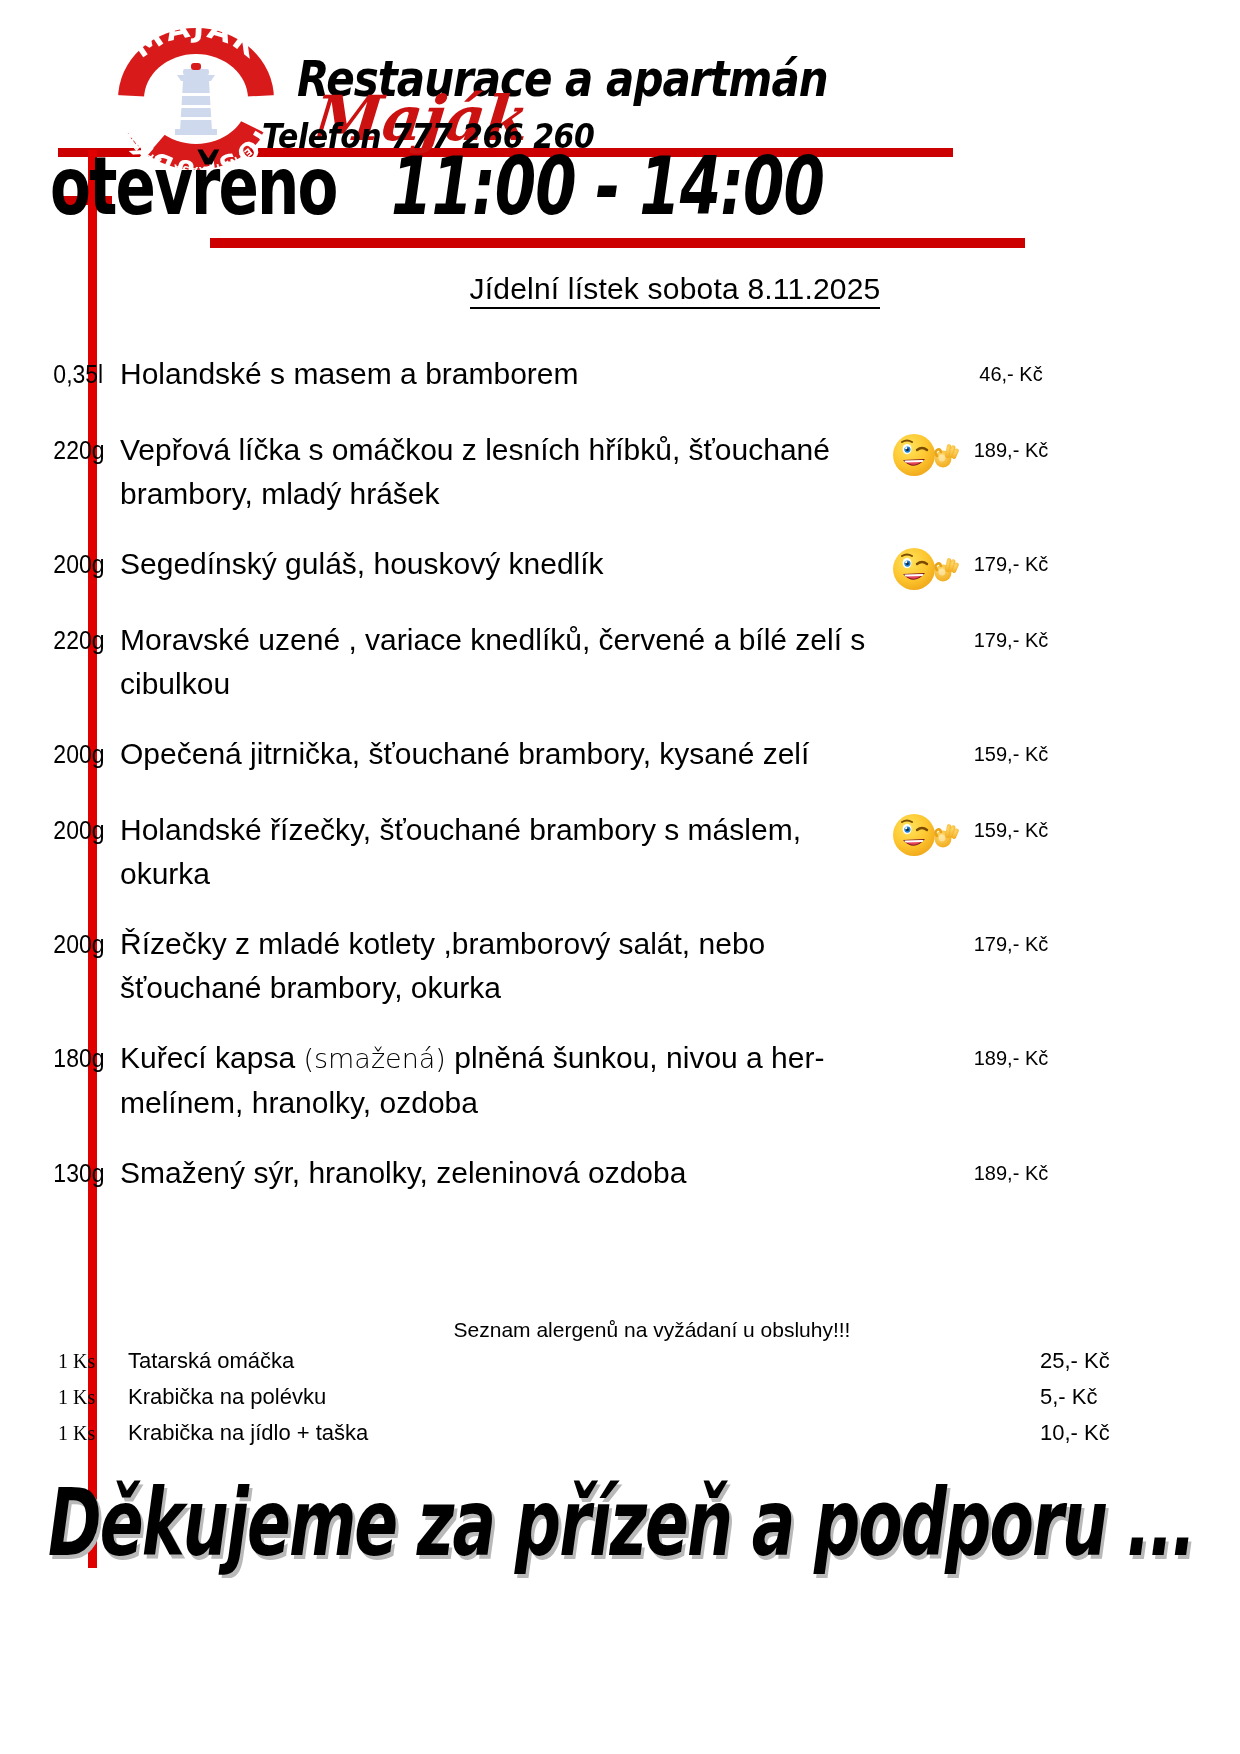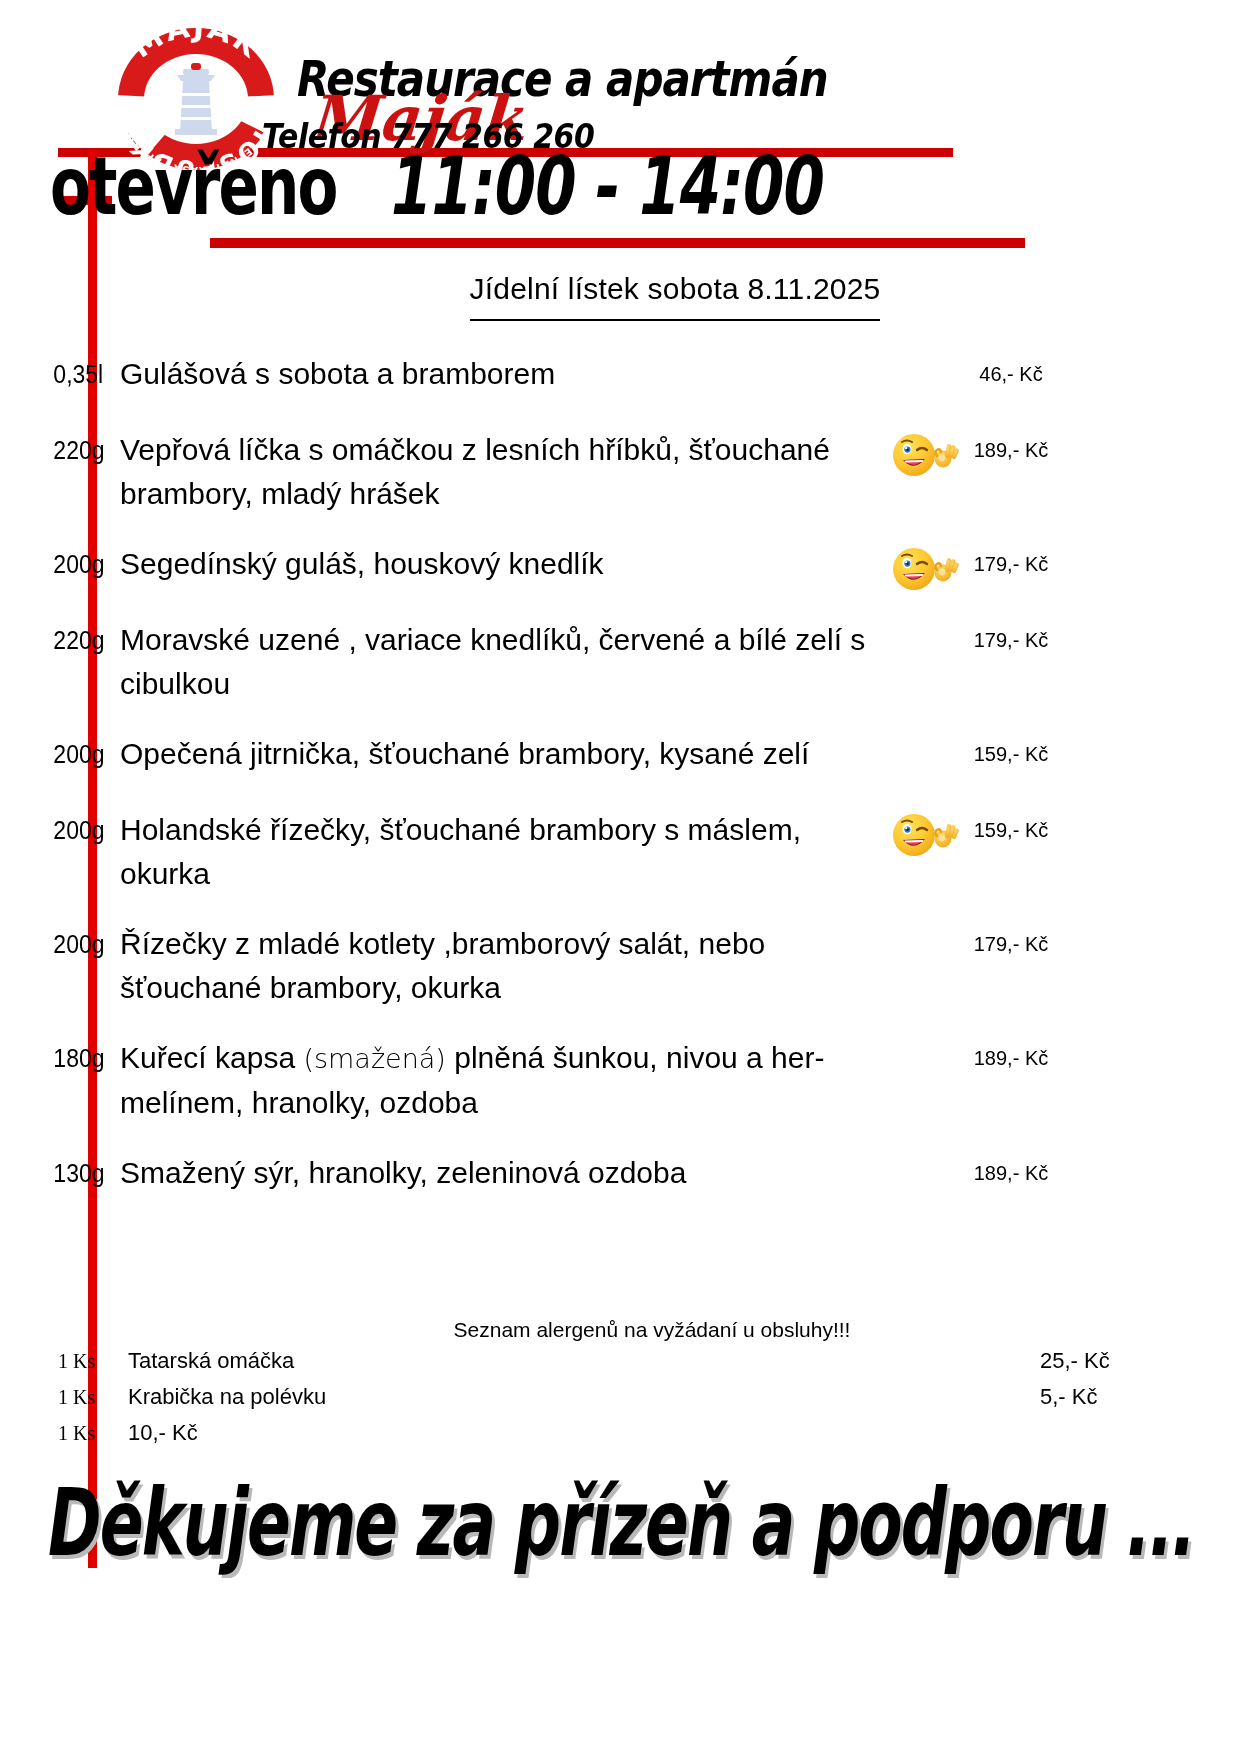--- a/index.html
+++ b/index.html
@@ -143,21 +143,21 @@
     width: 1240px;
     text-align: center;
     font-family: "Liberation Sans", sans-serif;
     font-size: 30px;
     letter-spacing: 0.2px;
     padding-left: 110px;
     box-sizing: border-box;
   }
   #menu-title span {
     border-bottom: 2px solid #000;
-    padding-bottom: 14px;
+    padding-bottom: 2px;
   }
 
   
   #menu-list {
     position: absolute;
     left: 0;
     top: 352px;
     width: 1120px;
   }
   .menu-row {
@@ -335,21 +335,21 @@
   <div id="open-hours">11:00 - 14:00</div>
 </div>
 
 <div id="menu-title">
   <span>Jídelní lístek sobota 8.11.2025</span>
 </div>
 
 <div id="menu-list">
     <div class="menu-row">
       <div class="m-qty">0,35l</div>
-      <div class="m-desc">Gulášová s sobota a bramborem</div>
+      <div class="m-desc">Holandské s masem a bramborem</div>
       <div class="m-emoji"></div>
       <div class="m-price">46,- Kč</div>
     </div>
     <div class="menu-row">
       <div class="m-qty">220g</div>
       <div class="m-desc">Vepřová líčka s omáčkou z lesních hříbků, šťouchané brambory, mladý hrášek</div>
       <div class="m-emoji">
         <svg width="80" height="48" viewBox="0 0 80 48" xmlns="http://www.w3.org/2000/svg">
           <defs>
             <radialGradient id="fg" cx="38%" cy="32%" r="72%">
@@ -500,17 +500,18 @@
       <div class="e-desc">Tatarská omáčka</div>
       <div class="e-price">25,- Kč</div>
     </div>
     <div class="extra-row">
       <div class="e-qty">1 Ks</div>
       <div class="e-desc">Krabička na polévku</div>
       <div class="e-price">5,- Kč</div>
     </div>
     <div class="extra-row">
       <div class="e-qty">1 Ks</div>
+      <div class="e-desc">Krabička na jídlo + taška</div>
       <div class="e-price">10,- Kč</div>
     </div>
   </div>
 
 <div id="thanks">Děkujeme za přízeň a podporu ...</div>
 
 </body></html>

